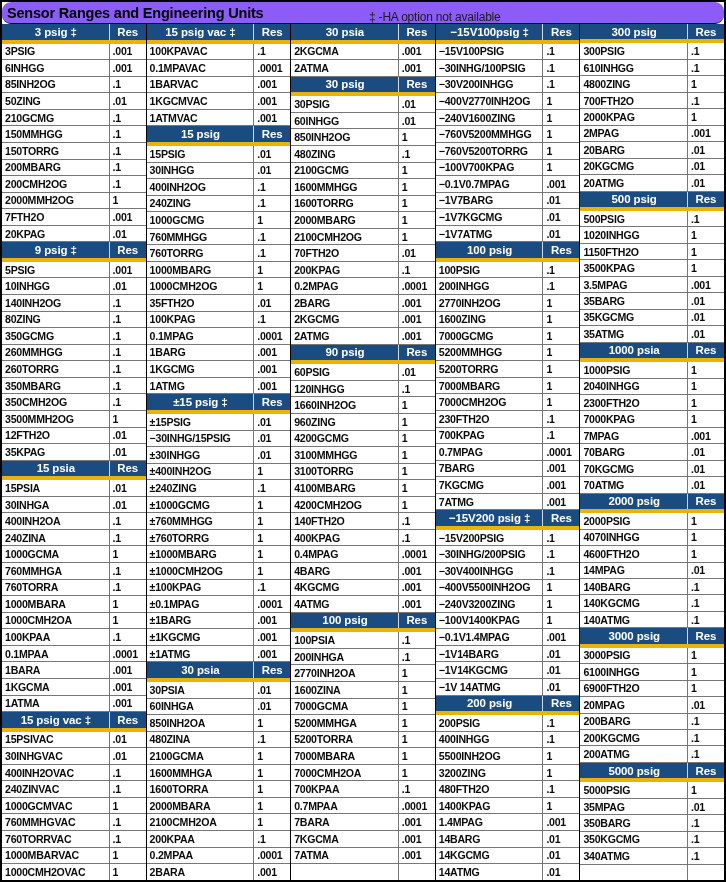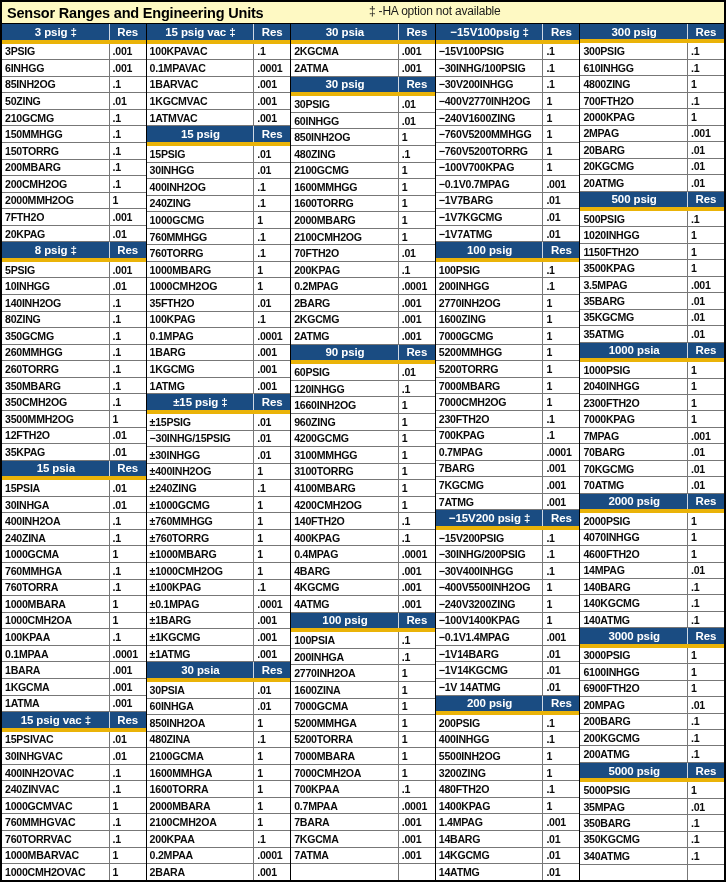--- a/index.html
+++ b/index.html
@@ -5,28 +5,28 @@
   html,body{margin:0;padding:0;background:#fff;}
   body{
     width:726px;height:882px;box-sizing:border-box;
     border:2px solid #000;
     font-family:"Liberation Sans",sans-serif;
     -webkit-font-smoothing:antialiased;
     overflow:hidden;position:relative;
   }
   .titlebar{
     height:21px;display:flex;align-items:center;
-    border-bottom:1px solid #000;background:#fef9c3;position:relative;
+    border-bottom:1px solid #000;background:#8b5cf6;position:relative;border-radius:9px;
   }
   .title{
     font-size:14.5px;font-weight:700;color:#000;
     padding-left:5px;letter-spacing:-0.2px;white-space:nowrap;
   }
   .note{
-    position:absolute;left:367px;top:2px;
+    position:absolute;left:367px;top:8px;
     font-size:12px;font-weight:400;color:#1a1a1a;
     letter-spacing:-0.2px;white-space:nowrap;
   }
   .grid{
     display:flex;height:856px;width:100%;
   }
   .group{
     flex:1 1 0;min-width:0;display:flex;flex-direction:column;
     border-left:1px solid #000;
   }
@@ -106,21 +106,21 @@
       </div>
       <div class="row">
         <div class="cell range">7FTH2O</div>
         <div class="cell res">.001</div>
       </div>
       <div class="row">
         <div class="cell range">20KPAG</div>
         <div class="cell res">.01</div>
       </div>
       <div class="row hdr">
-        <div class="cell range">8 psig ‡</div>
+        <div class="cell range">9 psig ‡</div>
         <div class="cell res">Res</div>
       </div>
       <div class="row">
         <div class="cell range">5PSIG</div>
         <div class="cell res">.001</div>
       </div>
       <div class="row">
         <div class="cell range">10INHGG</div>
         <div class="cell res">.01</div>
       </div>

